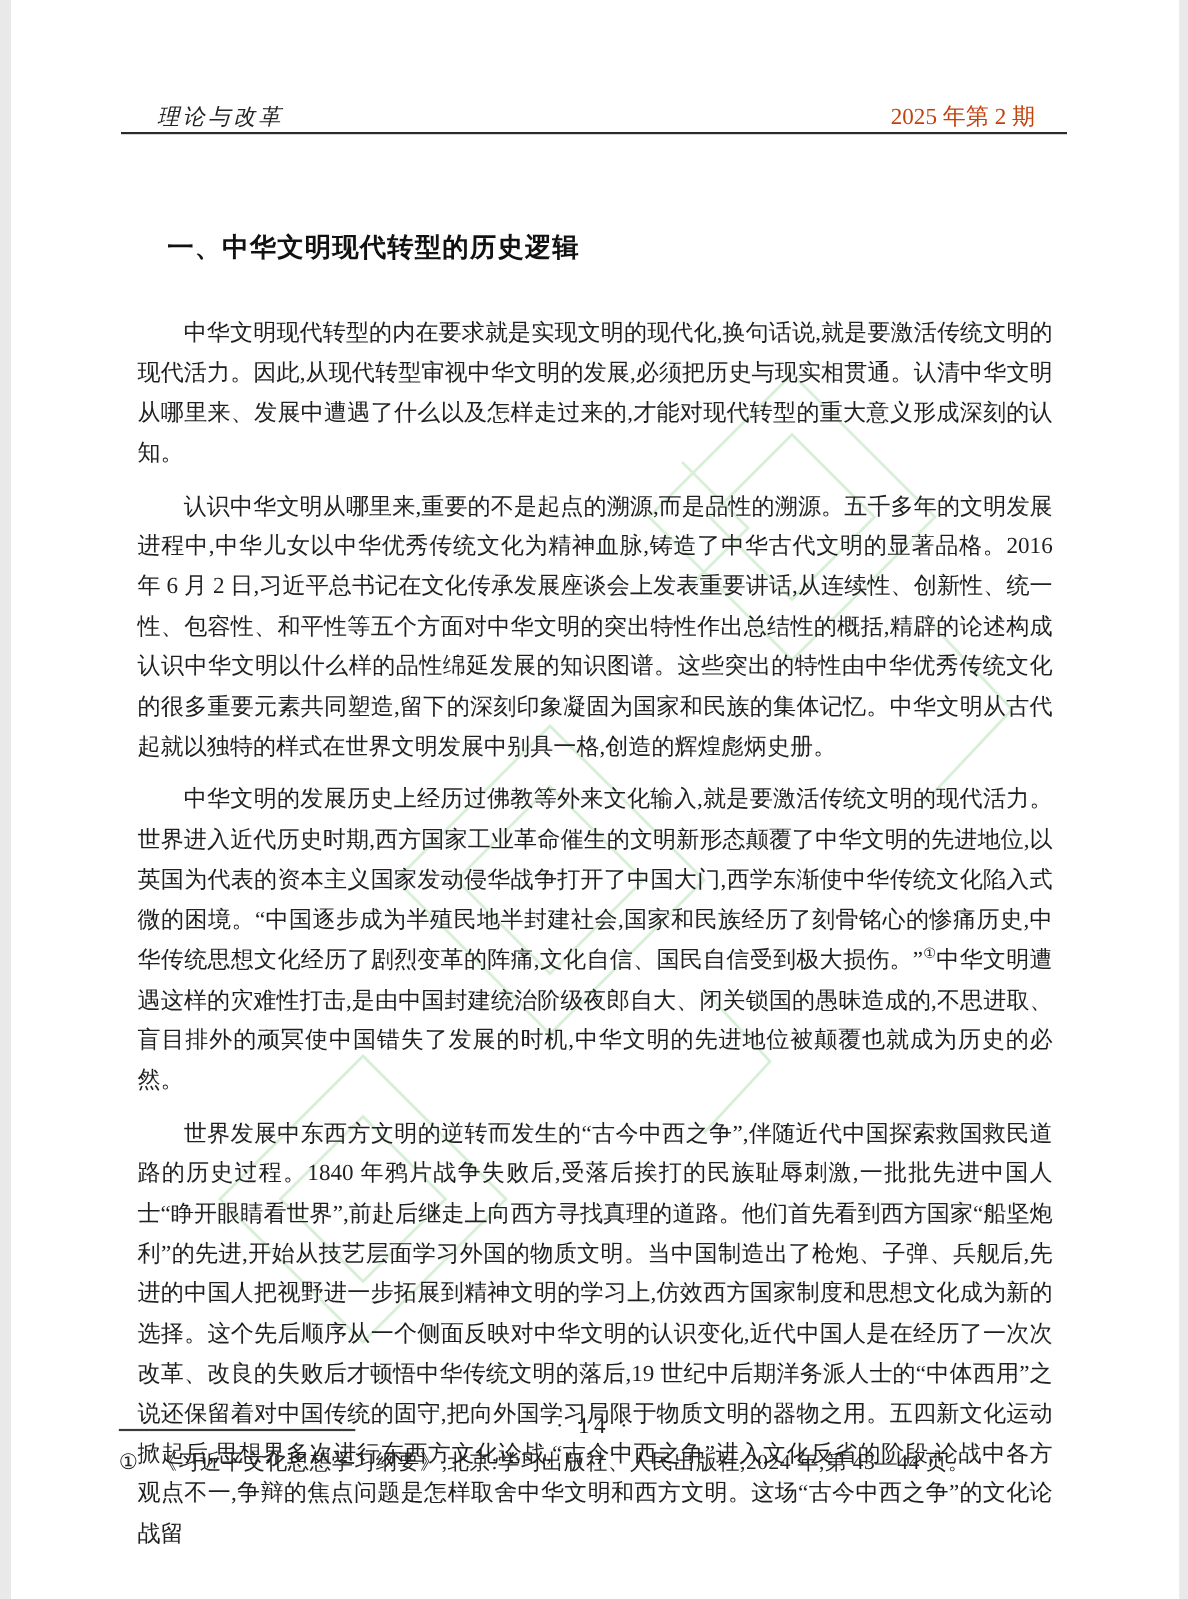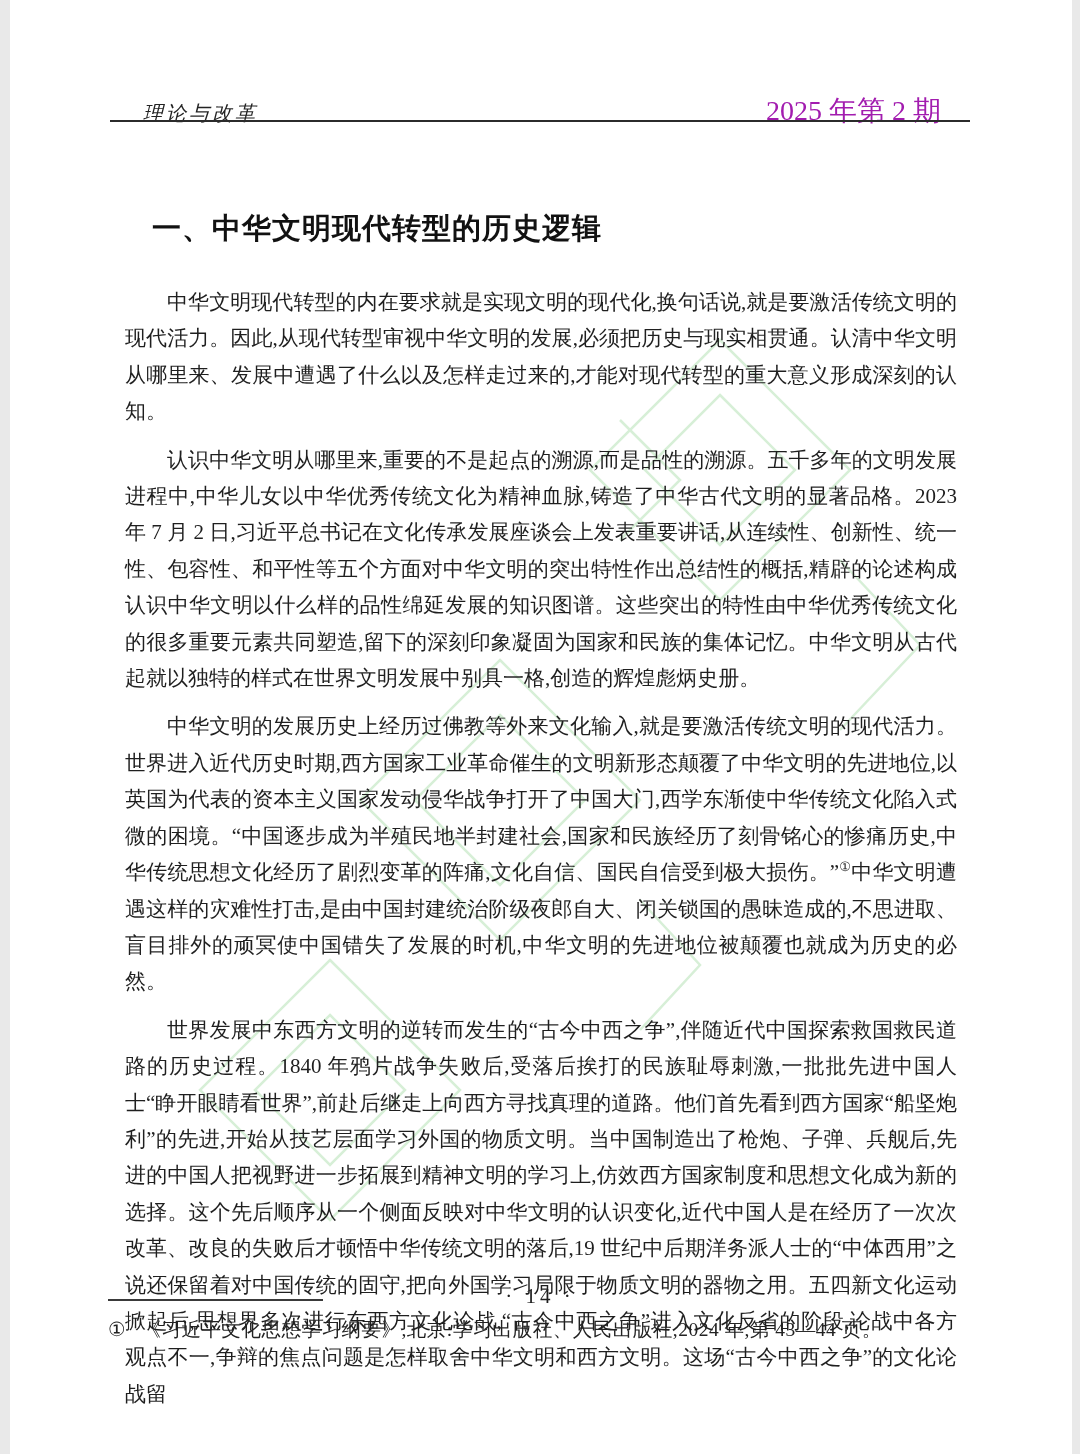--- a/index.html
+++ b/index.html
@@ -43,22 +43,22 @@
   }
   .journal-name {
     padding-left: 30px;
     font-style: italic;
     font-size: 20px;
     letter-spacing: 3px;
     color: #232323;
   }
   .issue-label {
     padding-right: 26px;
-    font-size: 28px;
-    color: #a21caf;
+    font-size: 21px;
+    color: #c2410c;
   }
   .header-rule {
     position: absolute;
     left: 110px;
     top: 120px;
     width: 860px;
     height: 2px;
     background: #2b2b2b;
   }
 
@@ -72,21 +72,21 @@
   }
 
   .section-heading {
     position: absolute;
     left: 113px;
     top: 209px;
     margin: 0;
     padding-left: 39px;
     font-family: "Liberation Sans", "DejaVu Sans", sans-serif;
     font-weight: 700;
-    font-size: 29px;
+    font-size: 24px;
     letter-spacing: 1px;
     color: #111111;
   }
 
   .article-body {
     position: absolute;
     left: 113px;
     top: 272px;
     width: 856px;
   }
@@ -162,21 +162,21 @@
     <span class="journal-name">理论与改革</span>
     <span class="issue-label">2025 年第 2 期</span>
   </div>
   <div class="header-rule"></div>
 
 
   <h2 class="section-heading">一、中华文明现代转型的历史逻辑</h2>
 
   <div class="article-body">
     <p class="para">中华文明现代转型的内在要求就是实现文明的现代化,换句话说,就是要激活传统文明的现代活力。因此,从现代转型审视中华文明的发展,必须把历史与现实相贯通。认清中华文明从哪里来、发展中遭遇了什么以及怎样走过来的,才能对现代转型的重大意义形成深刻的认知。</p>
-    <p class="para">认识中华文明从哪里来,重要的不是起点的溯源,而是品性的溯源。五千多年的文明发展进程中,中华儿女以中华优秀传统文化为精神血脉,铸造了中华古代文明的显著品格。2023 年 7 月 2 日,习近平总书记在文化传承发展座谈会上发表重要讲话,从连续性、创新性、统一性、包容性、和平性等五个方面对中华文明的突出特性作出总结性的概括,精辟的论述构成认识中华文明以什么样的品性绵延发展的知识图谱。这些突出的特性由中华优秀传统文化的很多重要元素共同塑造,留下的深刻印象凝固为国家和民族的集体记忆。中华文明从古代起就以独特的样式在世界文明发展中别具一格,创造的辉煌彪炳史册。</p>
+    <p class="para">认识中华文明从哪里来,重要的不是起点的溯源,而是品性的溯源。五千多年的文明发展进程中,中华儿女以中华优秀传统文化为精神血脉,铸造了中华古代文明的显著品格。2016 年 6 月 2 日,习近平总书记在文化传承发展座谈会上发表重要讲话,从连续性、创新性、统一性、包容性、和平性等五个方面对中华文明的突出特性作出总结性的概括,精辟的论述构成认识中华文明以什么样的品性绵延发展的知识图谱。这些突出的特性由中华优秀传统文化的很多重要元素共同塑造,留下的深刻印象凝固为国家和民族的集体记忆。中华文明从古代起就以独特的样式在世界文明发展中别具一格,创造的辉煌彪炳史册。</p>
     <p class="para"><span>中华文明的发展历史上经历过佛教等外来文化输入,就是要激活传统文明的现代活力。世界进入近代历史时期,西方国家工业革命催生的文明新形态颠覆了中华文明的先进地位,以英国为代表的资本主义国家发动侵华战争打开了中国大门,西学东渐使中华传统文化陷入式微的困境。“中国逐步成为半殖民地半封建社会,国家和民族经历了刻骨铭心的惨痛历史,中华传统思想文化经历了剧烈变革的阵痛,文化自信、国民自信受到极大损伤。”</span><sup class="fn-ref">①</sup><span>中华文明遭遇这样的灾难性打击,是由中国封建统治阶级夜郎自大、闭关锁国的愚昧造成的,不思进取、盲目排外的顽冥使中国错失了发展的时机,中华文明的先进地位被颠覆也就成为历史的必然。</span></p>
     <p class="para">世界发展中东西方文明的逆转而发生的“古今中西之争”,伴随近代中国探索救国救民道路的历史过程。1840 年鸦片战争失败后,受落后挨打的民族耻辱刺激,一批批先进中国人士“睁开眼睛看世界”,前赴后继走上向西方寻找真理的道路。他们首先看到西方国家“船坚炮利”的先进,开始从技艺层面学习外国的物质文明。当中国制造出了枪炮、子弹、兵舰后,先进的中国人把视野进一步拓展到精神文明的学习上,仿效西方国家制度和思想文化成为新的选择。这个先后顺序从一个侧面反映对中华文明的认识变化,近代中国人是在经历了一次次改革、改良的失败后才顿悟中华传统文明的落后,19 世纪中后期洋务派人士的“中体西用”之说还保留着对中国传统的固守,把向外国学习局限于物质文明的器物之用。五四新文化运动掀起后,思想界多次进行东西方文化论战,“古今中西之争”进入文化反省的阶段,论战中各方观点不一,争辩的焦点问题是怎样取舍中华文明和西方文明。这场“古今中西之争”的文化论战留</p>
   </div>
 
   <div class="footnote-rule"></div>
   <div class="footnote">
     <span class="fn-marker">①</span>
     <span class="fn-text">《习近平文化思想学习纲要》,北京:学习出版社、人民出版社,2024 年,第 43—44 页。</span>
   </div>
 

